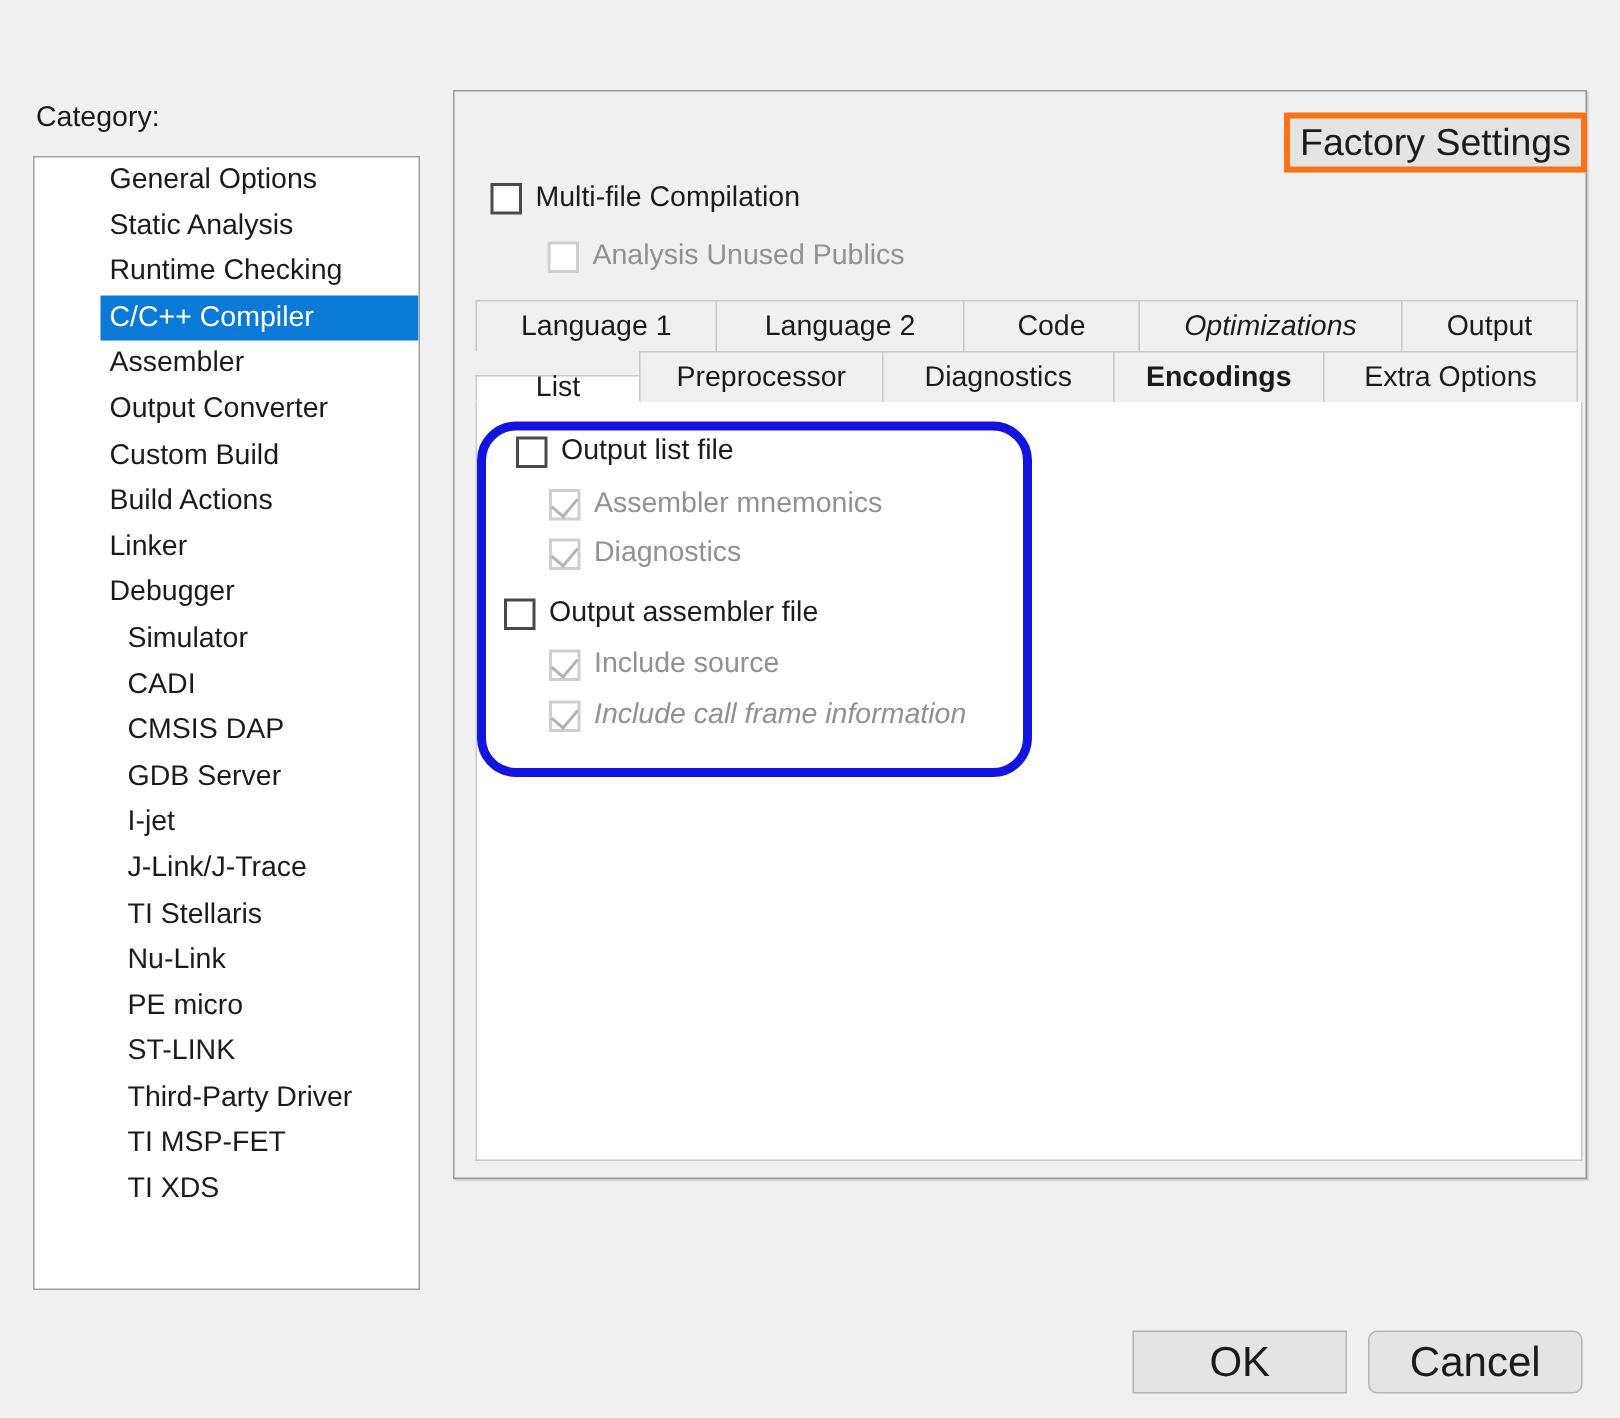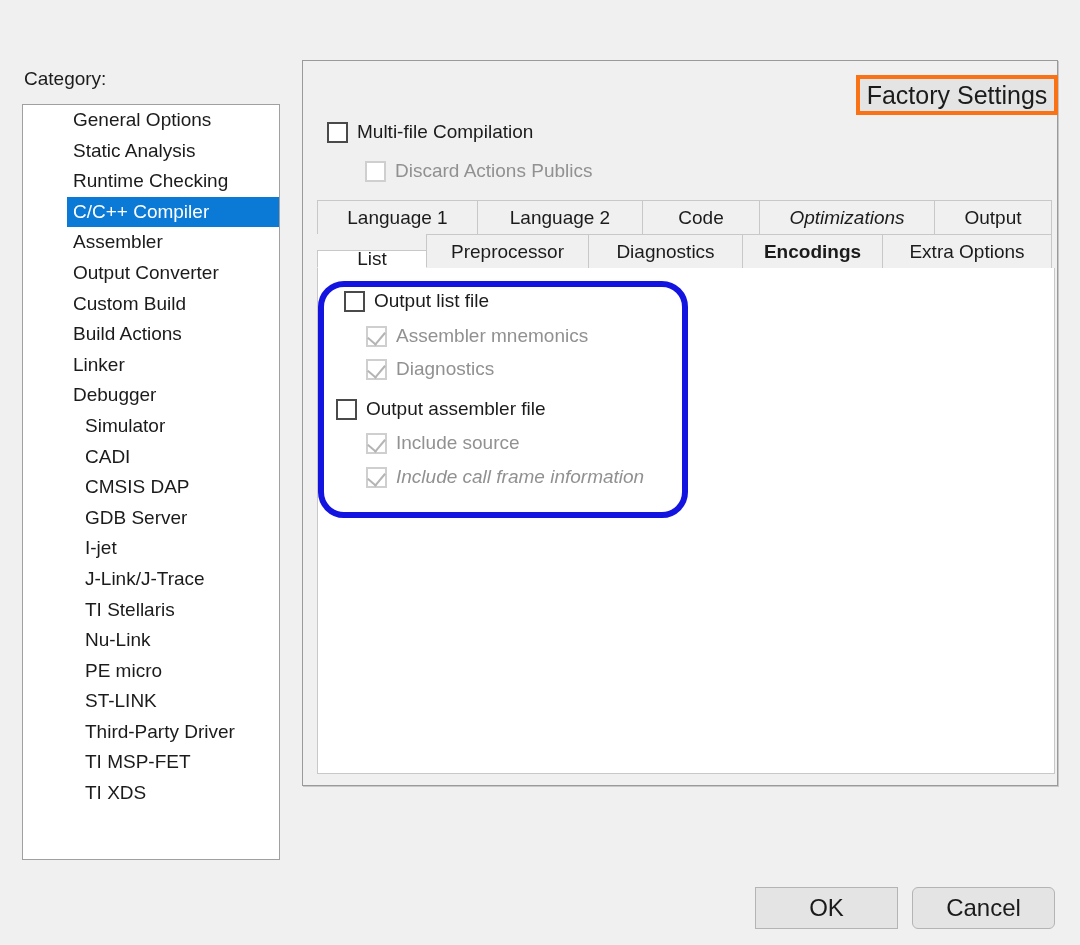--- a/index.html
+++ b/index.html
@@ -187,21 +187,21 @@
 
   
   .dlgbutton {
     position: absolute;
     width: 143px;
     height: 42px;
     background: #e4e4e4;
     border: 1px solid #b4b4b4;
     box-sizing: border-box;
     font-family: "Liberation Sans", sans-serif;
-    font-size: 24px;
+    font-size: 28px;
     color: #1b1b1b;
     cursor: default;
     padding: 0;
   }
   #ok-button { left: 755px; top: 887px; }
   #cancel-button { left: 912px; top: 887px; border-radius: 6px; }
 </style>
 </head>
 <body>
 
@@ -237,21 +237,21 @@
 
   <button id="factory-settings-button">Factory Settings</button>
 
   <div class="cbrow" style="left:24px; top:60px;">
     <span class="cbox"></span>
     <span class="cblabel">Multi-file Compilation</span>
   </div>
 
   <div class="cbrow" style="left:62px; top:99px;">
     <span class="cbox disabled"></span>
-    <span class="cblabel dim">Discard Actions Publics</span>
+    <span class="cblabel dim">Analysis Unused Publics</span>
   </div>
 
   <div id="tabstrip">
     <div class="tabrow" id="tab-row-1">
         <div class="tab" style="width: 161px;">Language 1</div>
         <div class="tab" style="width: 166px;">Language 2</div>
         <div class="tab" style="width: 118px;">Code</div>
         <div class="tab" style="width: 176px; font-style: italic;">Optimizations</div>
         <div class="tab" style="width: 118px;">Output</div>
       </div>

